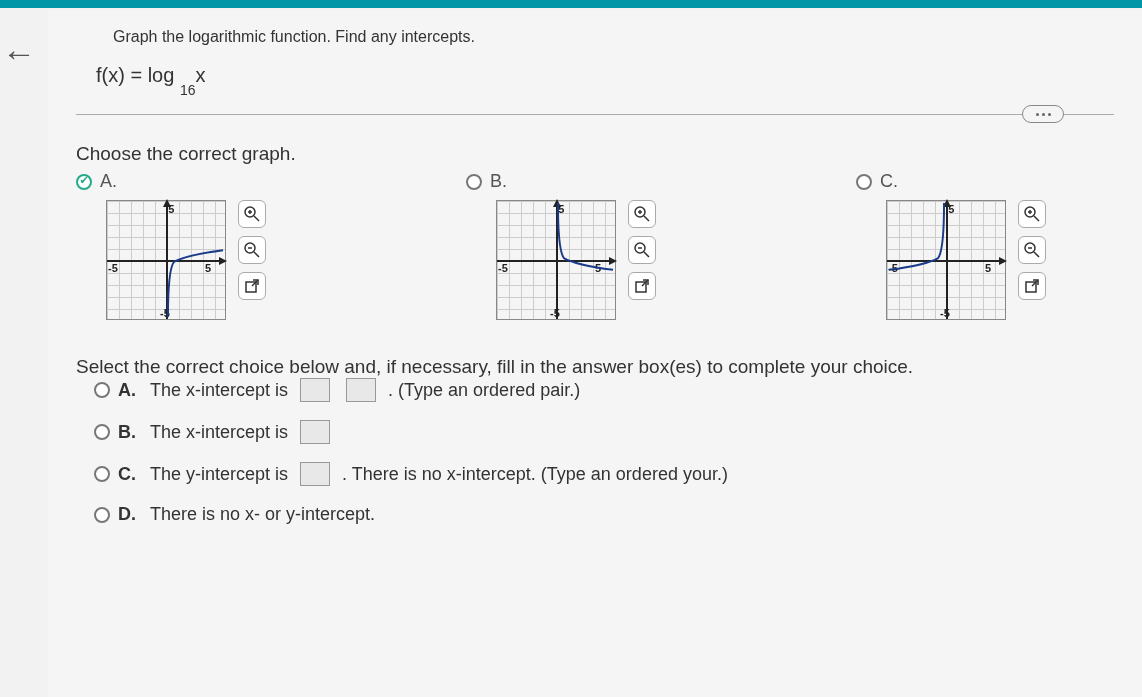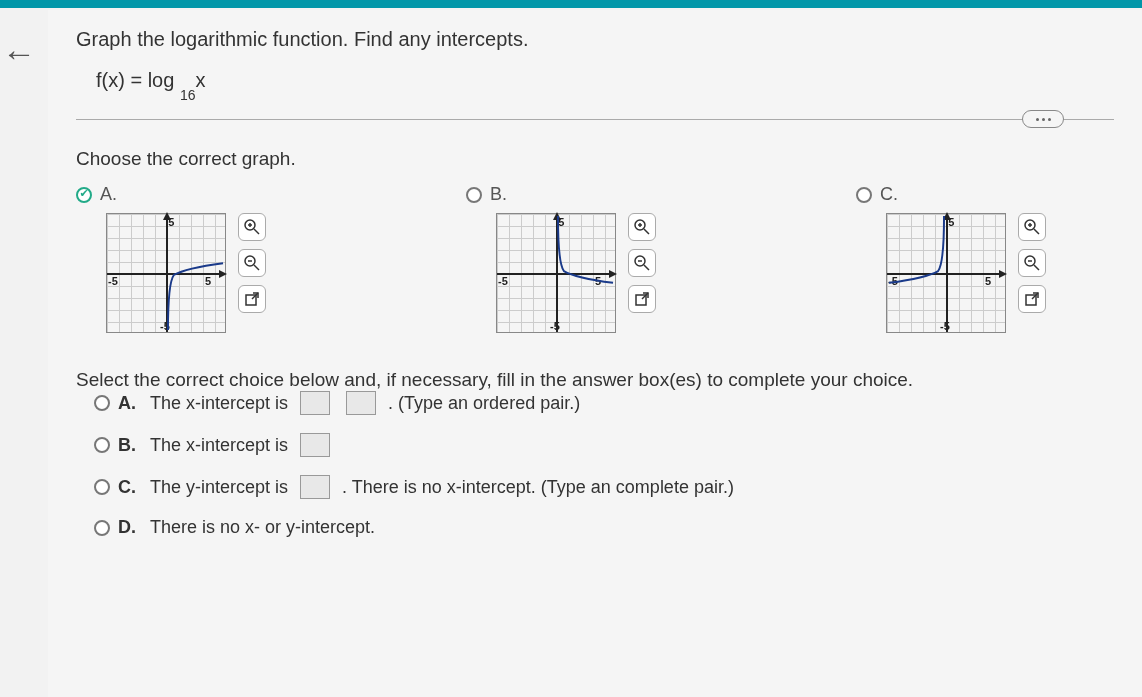--- a/index.html
+++ b/index.html
@@ -31,23 +31,24 @@
   .content {
     position: absolute;
     left: 48px;
     right: 0;
     top: 10px;
     bottom: 0;
     background: #f5f5f5;
     padding: 18px 28px 18px 28px;
   }
   .question-line {
-    font-size: 20px;
+    font-size: 16px;
     color: #333;
     margin-bottom: 18px;
+    margin-left: 37px;
   }
   .formula {
     font-size: 20px;
     margin-left: 20px;
     margin-bottom: 24px;
   }
   .sub { font-size: 0.7em; vertical-align: sub; position: relative; top: 8px; }
   .divider {
     position: relative;
     border-top: 1px solid #aaa;
@@ -63,21 +64,21 @@
     border: 1px solid #888;
     border-radius: 9px;
     background: #f5f5f5;
     display: flex;
     align-items: center;
     justify-content: center;
     gap: 3px;
     cursor: pointer;
   }
   .more-pill span { width: 3px; height: 3px; background: #666; border-radius: 50%; }
-  .subhead { font-size: 19px; margin-bottom: 14px; }
+  .subhead { font-size: 19px; margin-bottom: 6px; }
   .graph-row {
     display: flex;
     gap: 200px;
     margin-bottom: 36px;
   }
   .graph-option { display: flex; flex-direction: column; }
   .opt-label { display: flex; align-items: center; gap: 8px; margin-bottom: 8px; font-size: 18px; color: #555; }
   .radio {
     width: 16px; height: 16px; border: 2px solid #777; border-radius: 50%;
     display: inline-flex; align-items: center; justify-content: center;
@@ -311,21 +312,21 @@
     <span class="letter">B.</span>
     <span>The x-intercept is</span>
     <span class="blank"></span>
   </div>
 
   <div class="answer-row">
     <span class="radio"></span>
     <span class="letter">C.</span>
     <span>The y-intercept is</span>
     <span class="blank"></span>
-    <span>. There is no x-intercept.  (Type an complete pair.)</span>
+    <span>. There is no x-intercept.  (Type an ordered your.)</span>
   </div>
 
   <div class="answer-row">
     <span class="radio"></span>
     <span class="letter">D.</span>
     <span>There is no x- or y-intercept.</span>
   </div>
 
 </div>
 

